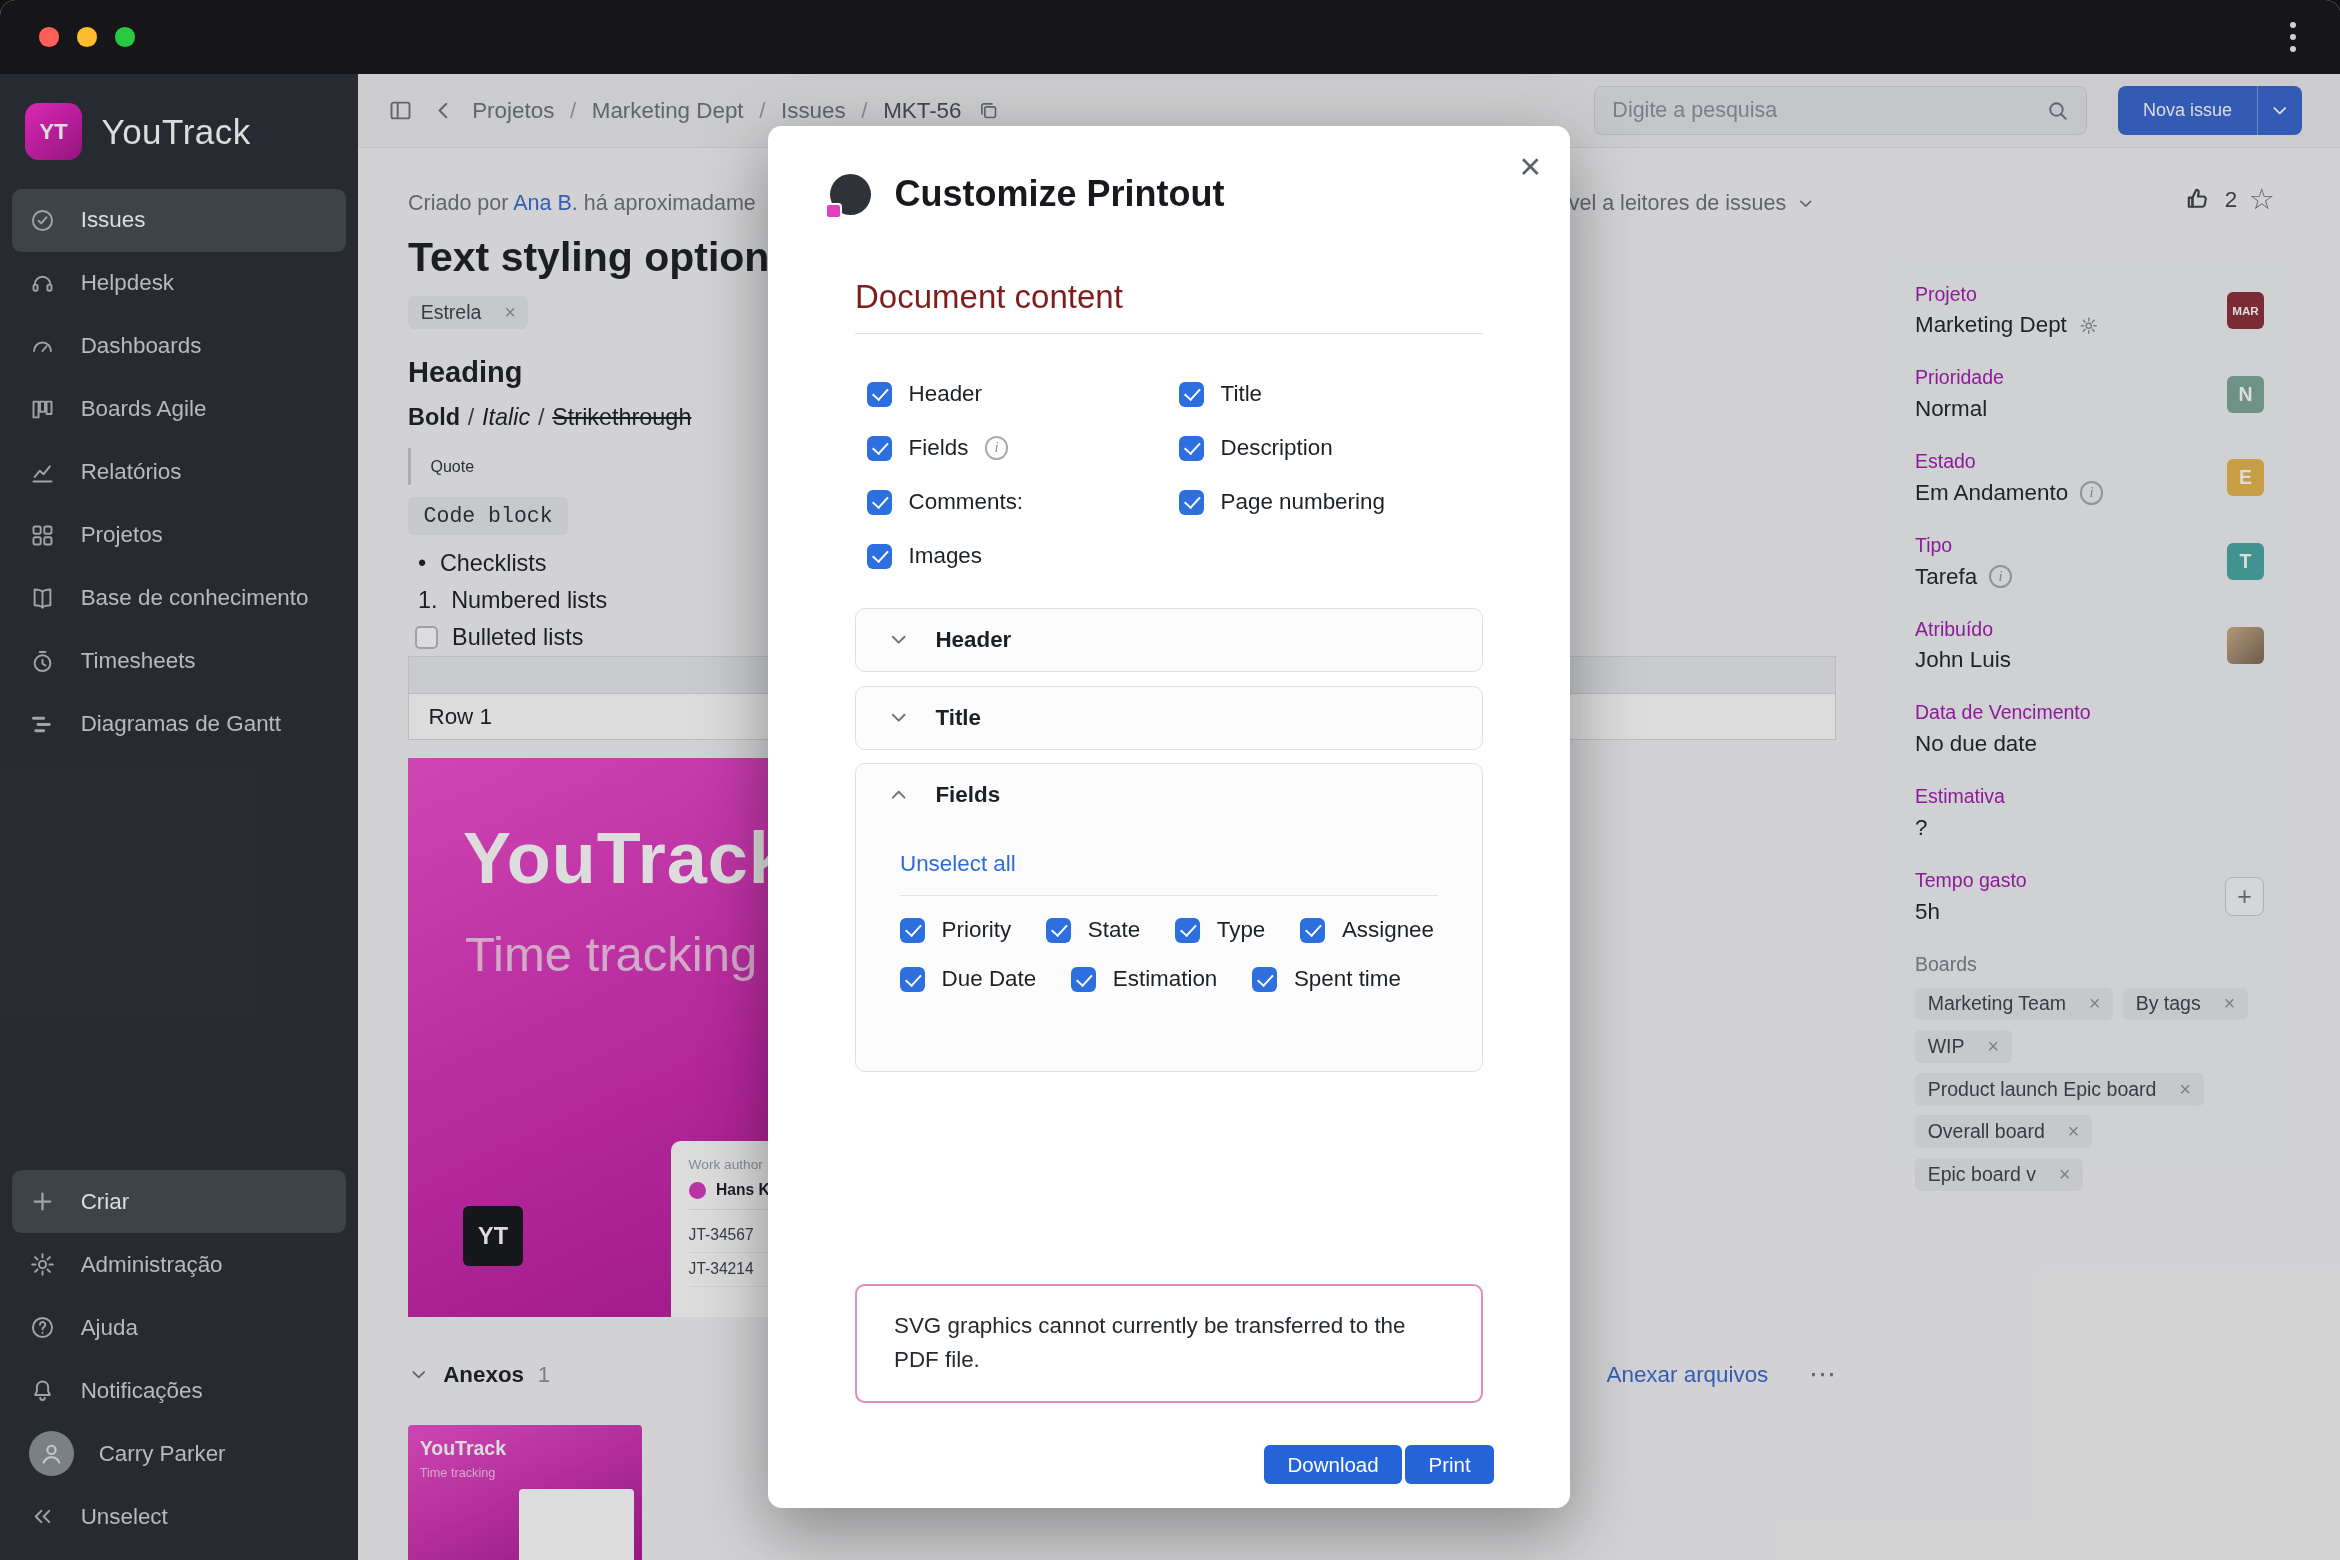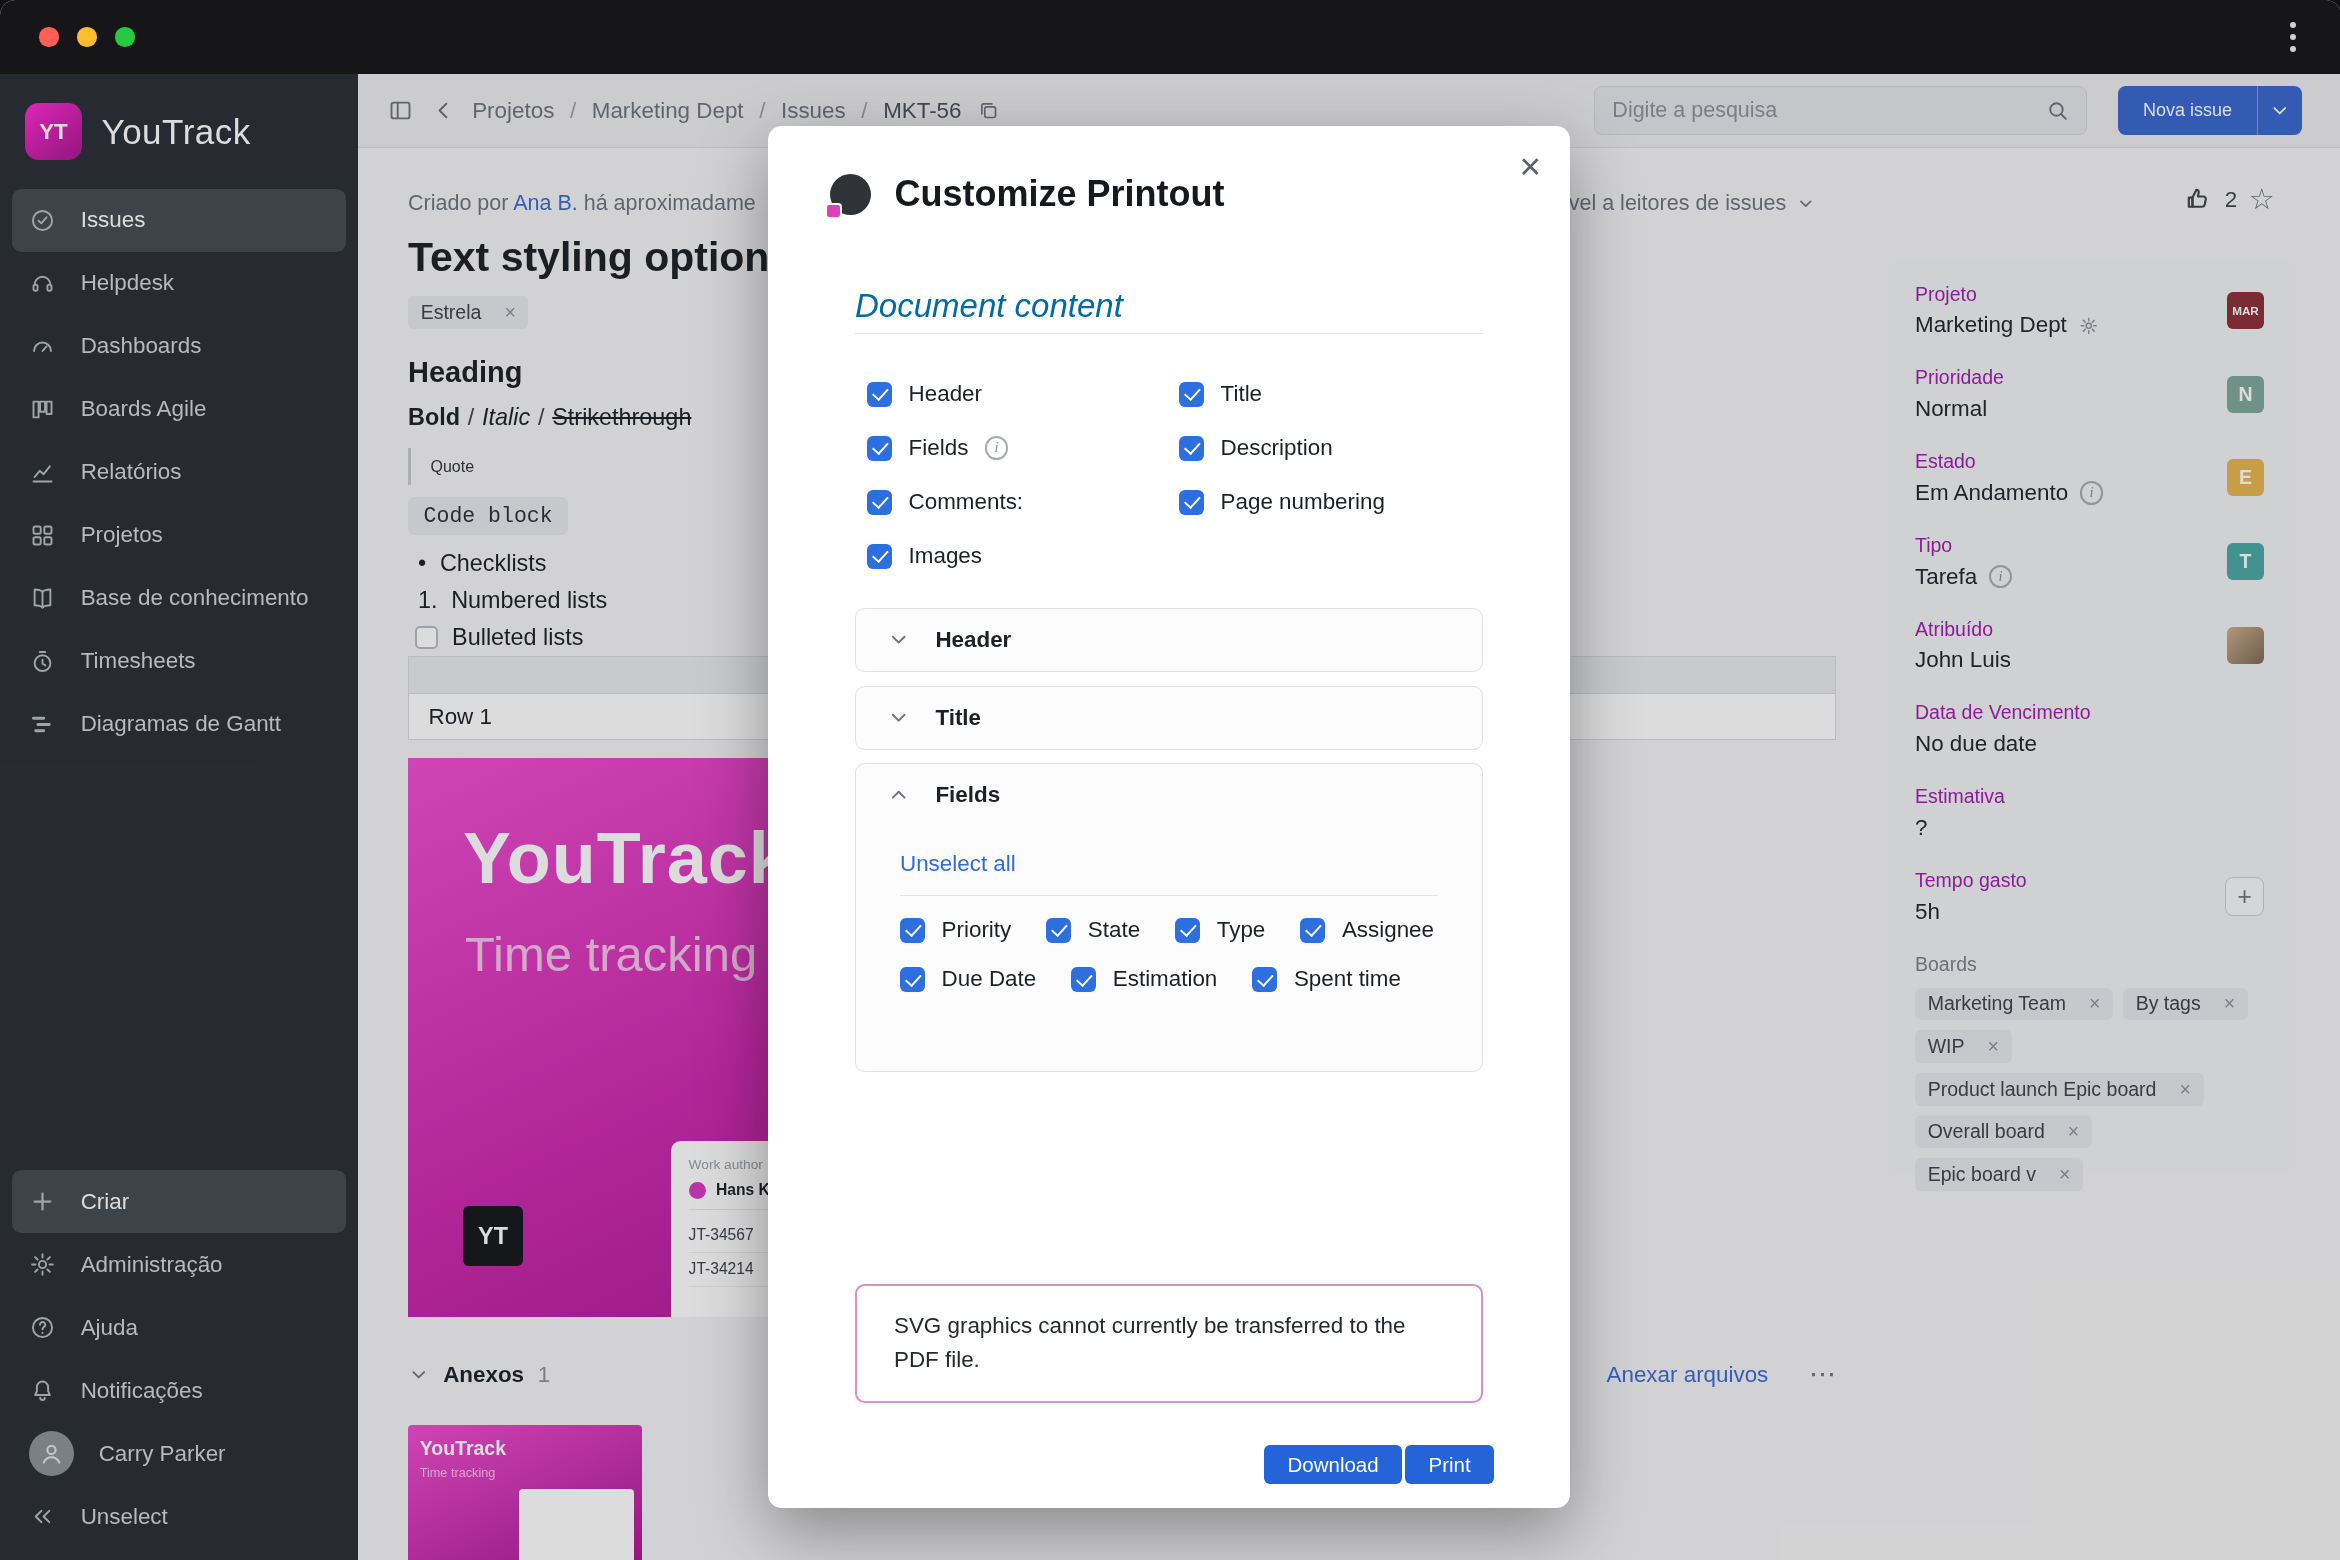--- a/index.html
+++ b/index.html
@@ -127,21 +127,21 @@
 
   
   .overlay{position:absolute;top:74px;left:0;right:0;bottom:0;background:rgba(20,22,26,.15);z-index:40;}
   .modal{position:absolute;left:768px;top:126px;width:802px;height:1382px;background:#fff;border-radius:13.7px;
          box-shadow:0 23.4px 68px rgba(0,0,0,.35);z-index:50;}
   .m-close{position:absolute;top:21.5px;right:29px;font-size:37px;color:#5b6168;line-height:1;}
   .m-head{position:absolute;left:62px;top:47px;display:flex;align-items:center;gap:23.4px;}
   .pdf-icon{position:relative;width:41px;height:41px;border-radius:50%;background:#2f3237;flex:none;}
   .pdf-icon .sq{position:absolute;left:-4.9px;bottom:-4.9px;width:16.6px;height:16.6px;border-radius:3.9px;background:#e040c0;border:2px solid #fff;}
   .m-title{font-size:36px;font-weight:700;color:#17191c;}
-  .m-section{position:absolute;left:87px;top:161px;font-size:33px;color:#0369a1;font-style:italic;}
+  .m-section{position:absolute;left:87px;top:152px;font-size:33px;color:#7f1d1d;}
   .m-div{position:absolute;left:87px;right:87px;top:207px;height:1px;background:#e2e3e6;}
   .m-opts{position:absolute;left:99px;top:241px;display:grid;grid-template-columns:312px auto;
           grid-auto-rows:54px;align-items:center;}
   .opt{display:flex;align-items:center;gap:16.6px;font-size:22.4px;color:#1d2126;}
   .cb{width:25px;height:25px;border-radius:5.9px;background:#2e6fe0;position:relative;flex:none;}
   .cb::after{content:"";position:absolute;left:8.8px;top:3.9px;width:6.8px;height:12.7px;border:solid #fff;
              border-width:0 2.9px 2.9px 0;transform:rotate(42deg);}
   .acc{position:absolute;left:87px;width:628px;border:1px solid #dfe1e4;border-radius:9.8px;background:#fcfcfd;}
   .acc-head{height:62px;display:flex;align-items:center;gap:25px;padding:0 31px;font-size:22.4px;font-weight:700;color:#1d2126;}
   .chev{color:#6e747c;display:flex;}

